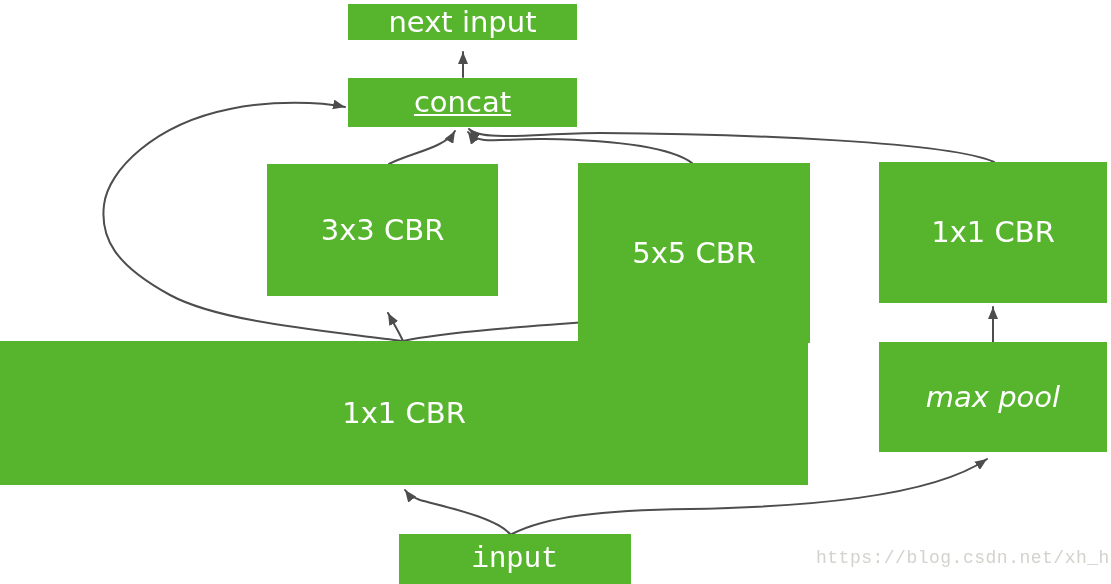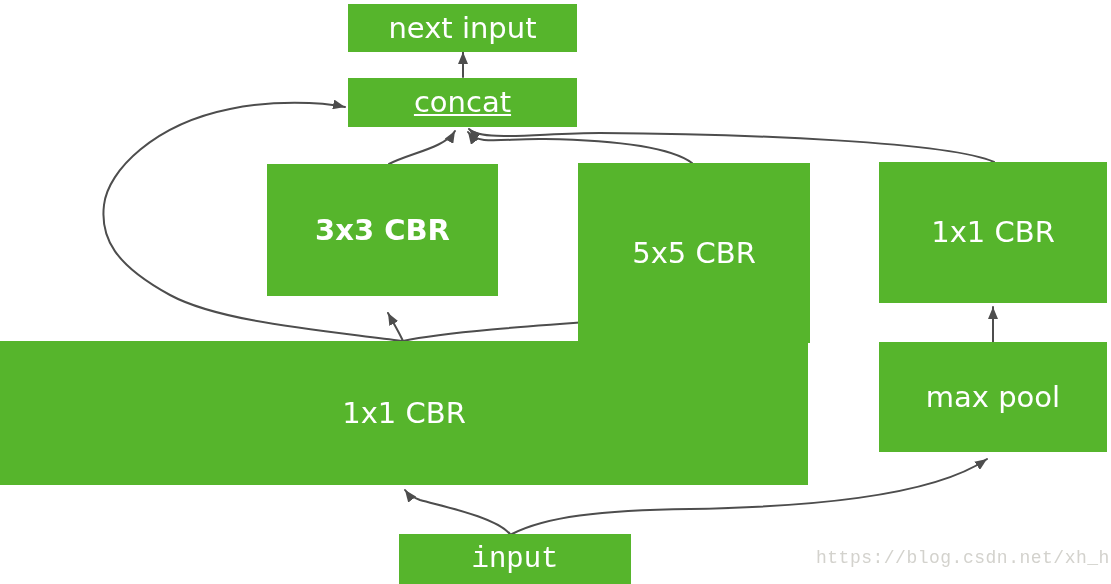--- a/index.html
+++ b/index.html
@@ -33,26 +33,26 @@
   .watermark{
     position:absolute;
     left:816px;top:548px;
     font-family:"Liberation Mono","DejaVu Sans Mono",monospace;
     font-size:18px;
     letter-spacing:0.5px;
     color:var(--watermark);
     z-index:3;
   }
   
-  .n-next-input{left:348px;top:4px;width:229px;height:48px;}
+  .n-next-input{left:348px;top:4px;width:229px;height:36px;}
   .n-concat{left:348px;top:78px;width:229px;height:49px;text-decoration:underline;}
-  .n-cbr3x3{left:267px;top:164px;width:231px;height:132px;font-weight:bold;}
+  .n-cbr3x3{left:267px;top:164px;width:231px;height:132px;}
   .n-cbr5x5{left:578px;top:163px;width:232px;height:180px;}
   .n-cbr1x1-right{left:879px;top:162px;width:228px;height:141px;}
-  .n-maxpool{left:879px;top:342px;width:228px;height:110px;}
+  .n-maxpool{left:879px;top:342px;width:228px;height:110px;font-style:italic;}
   .n-cbr1x1-wide{left:0;top:341px;width:808px;height:144px;}
   .n-input{left:399px;top:534px;width:232px;height:50px;font-family:Liberation Mono, monospace;}
 </style>
 </head>
 <body>
 
 <div class="canvas">
 
   <svg class="edges" viewBox="0 0 1111 584" xmlns="http://www.w3.org/2000/svg">
     <defs>

